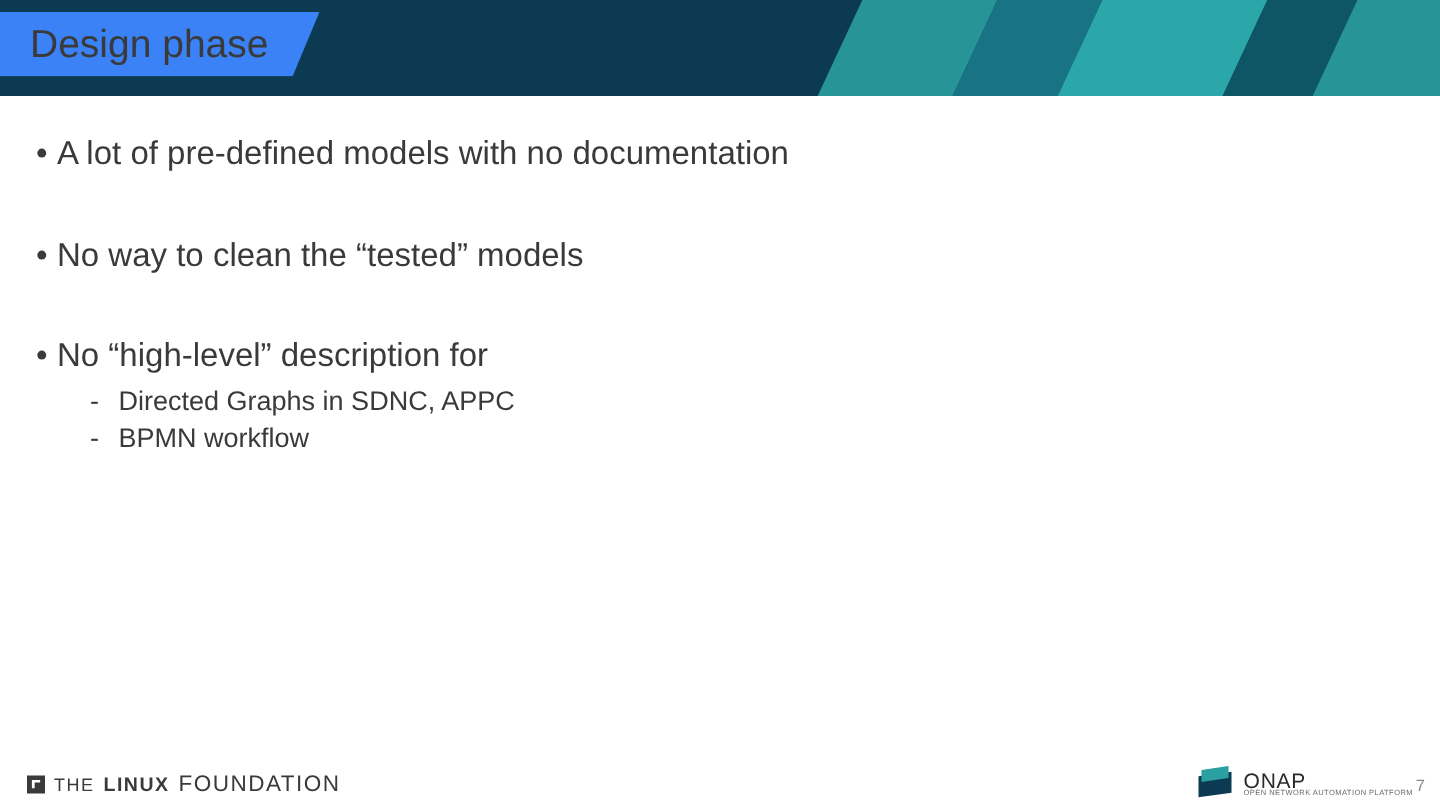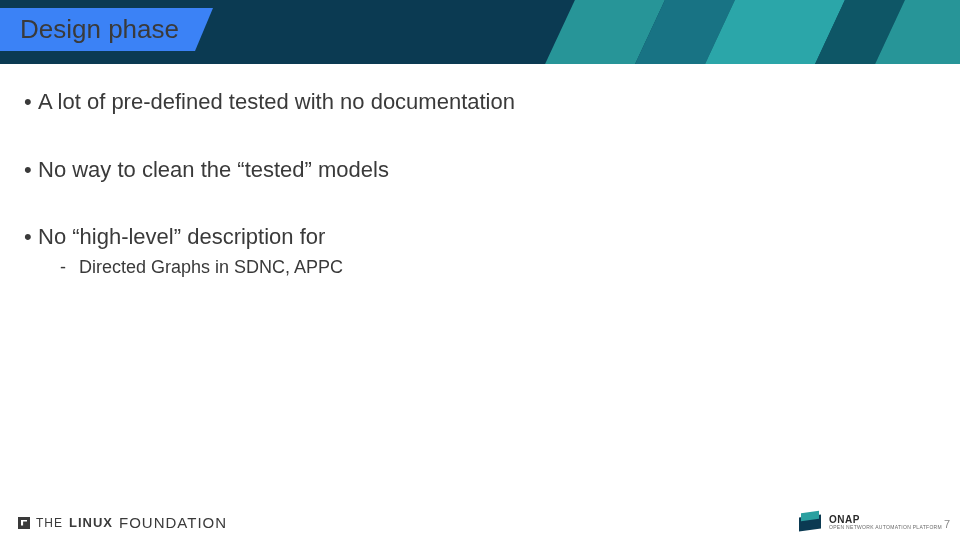--- a/index.html
+++ b/index.html
@@ -67,21 +67,21 @@
   .logo-left .t2 { font-size: 13px; letter-spacing: 1px; font-weight: 700; }
   .logo-left .t3 { font-size: 15px; letter-spacing: 1px; font-weight: 300; }
 
   .logo-right { display: flex; align-items: center; gap: 8px; }
   .onap-mark {
     width: 22px; height: 14px; position: relative;
   }
   .onap-mark .base { position:absolute; inset:0; background:#0b3a52; transform: skewY(-8deg); }
   .onap-mark .top  { position:absolute; left:2px; right:2px; top:-4px; height:8px; background:#2aa0a0; transform: skewY(-8deg); }
   .onap-text { display:flex; flex-direction:column; line-height:1; }
-  .onap-text .big { font-size: 10px; font-weight:700; color:#2a2a2a; letter-spacing:0.5px; }
+  .onap-text .big { font-size: 14px; font-weight:400; color:#2a2a2a; letter-spacing:0.5px; }
   .onap-text .small { font-size: 5px; color:#6a6a6a; letter-spacing:0.3px; }
 
   .page-num {
     position: absolute;
     right: 10px; bottom: 10px;
     font-size: 11px;
     color: #8a8a8a;
   }
 </style>
 </head>
@@ -94,25 +94,26 @@
     <div class="stripe s2"></div>
     <div class="stripe s3"></div>
     <div class="stripe s4"></div>
     <div class="stripe s5"></div>
     <div class="header-title-wrap">
       <div class="header-title">Design phase</div>
     </div>
   </div>
 
   <div class="content">
-    <div class="bullet-l1"><span class="mark">•</span><span>A lot of pre-defined tested with no documentation</span></div>
+    <div class="bullet-l1"><span class="mark">•</span><span>A lot of pre-defined models with no documentation</span></div>
     <div class="bullet-l1"><span class="mark">•</span><span>No way to clean the “tested” models</span></div>
     <div class="bullet-l1" style="margin-bottom:6px;"><span class="mark">•</span><span>No “high-level” description for</span>
       <div class="sublist">
         <div class="bullet-l2"><span class="mark">-</span> <span>Directed Graphs in SDNC, APPC</span></div>
+        <div class="bullet-l2"><span class="mark">-</span> <span>BPMN workflow</span></div>
       </div>
     </div>
   </div>
 
   <div class="footer">
     <div class="logo-left">
       <span class="sq"></span>
       <span class="t1">THE</span>
       <span class="t2">LINUX</span>
       <span class="t3">FOUNDATION</span>

